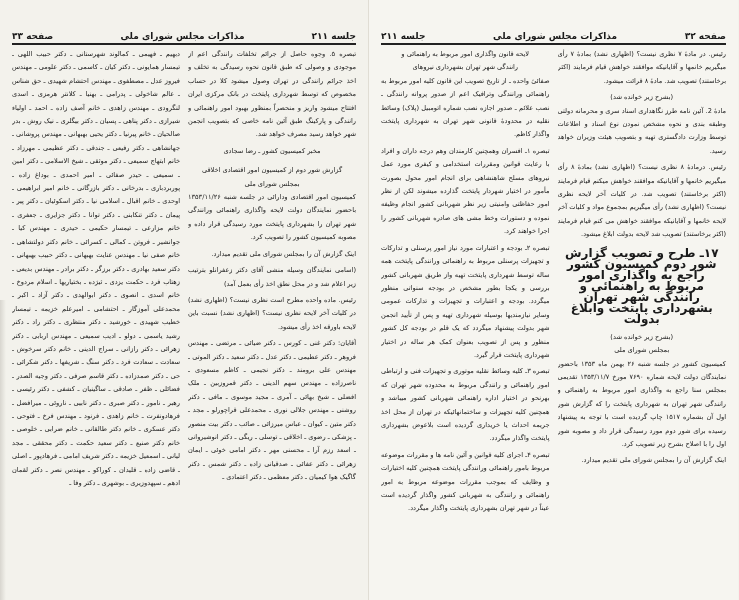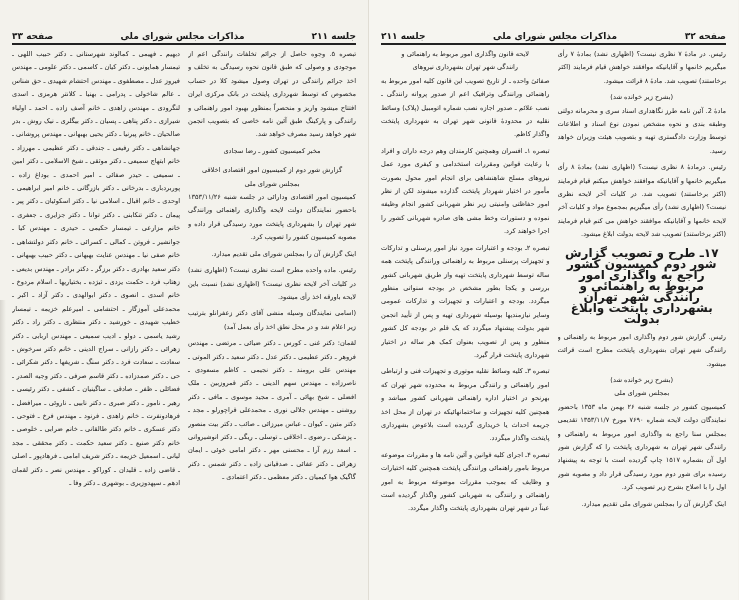--- a/index.html
+++ b/index.html
@@ -60,27 +60,27 @@
       <div class="col">
         <p>
           <span class="b">تبصره ۵.</span>
           <span>وجوه حاصل از جرائم تخلفات رانندگی اعم از موجودی و وصولی که طبق قانون نحوه رسیدگی به تخلف و اخذ جرائم رانندگی در تهران وصول میشود کلا در حساب مخصوص که توسط شهرداری پایتخت در بانک مرکزی ایران افتتاح میشود واریز و منحصراً بمنظور بهبود امور راهنمائی و رانندگی و پارکینگ طبق آئین نامه خاصی که بتصویب انجمن شهر خواهد رسید مصرف خواهد شد.</span>
         </p>
         <div class="sig">مخبر کمیسیون کشور ـ رضا سجادی</div>
         <div class="center">گزارش شور دوم از کمیسیون امور اقتصادی اخلاقی</div>
         <div class="center">بمجلس شورای ملی</div>
         <p>کمیسیون امور اقتصادی ودارائی در جلسه شنبه ۱۳۵۳/۱۱/۲۶ باحضور نمایندگان دولت لایحه واگذاری راهنمائی ورانندگی شهر تهران را بشهرداری پایتخت مورد رسیدگی قرار داده و مصوبه کمیسیون کشور را تصویب کرد.</p>
         <p>اینک گزارش آن را بمجلس شورای ملی تقدیم میدارد.</p>
+        <p>(اسامی نمایندگان وسیله منشی آقای دکتر زعفرانلو بترتیب زیر اعلام شد و در محل نطق اخذ رأی بعمل آمد)</p>
         <p>
           <span class="b">رئیس.</span>
           <span>ماده واحده مطرح است نظری نیست؟ (اظهاری نشد) در کلیات آخر لایحه نظری نیست؟ (اظهاری نشد) نسبت باین لایحه باورقه اخذ رأی میشود.</span>
         </p>
-        <p>(اسامی نمایندگان وسیله منشی آقای دکتر زعفرانلو بترتیب زیر اعلام شد و در محل نطق اخذ رأی بعمل آمد)</p>
         <p>
-          <span class="b">لقمان:</span>
+          <span class="b">آقایان:</span>
           <span>دکتر غنی ـ کورس ـ دکتر ضیائی ـ مرتضی ـ مهندس فروهر ـ دکتر عطیمی ـ دکتر عدل ـ دکتر سعید ـ دکتر الموتی ـ مهندس علی برومند ـ دکتر نجیمی ـ کاظم مسعودی ـ ناصرزاده ـ مهندس سهم الدینی ـ دکتر قمروزبین ـ ملک افضلی ـ شیخ بهائی ـ آمری ـ مجید موسوی ـ مافی ـ دکتر روشنی ـ مهندس جلالی نوری ـ محمدعلی قراچورلو ـ مجد ـ دکتر متین ـ کیوان ـ عباس میرزائی ـ صائب ـ دکتر بیت منصور ـ پزشکی ـ رضوی ـ اخلاقی ـ توسلی ـ ریگی ـ دکتر انوشیروانی ـ اسعد رزم آرا ـ محسنی مهر ـ دکتر امامی خوئی ـ ایمان زهرائی ـ دکتر عفائی ـ صدقیانی زاده ـ دکتر شمس ـ دکتر گاگیک هوا کیمیان ـ دکتر معظمی ـ دکتر اعتمادی ـ</span>
         </p>
       </div>
 
       <div class="col">
         <p>دبهیم ـ فهیمی ـ کمالوند شهرستانی ـ دکتر حبیب اللهی ـ تیمسار همایونی ـ دکتر کیان ـ کاسمی ـ دکتر علومی ـ مهندس فیروز عدل ـ مصطفوی ـ مهندس احتشام شهیدی ـ حق شناس ـ عالم شاخولی ـ پدرامی ـ بهنیا ـ کلانتر هرمزی ـ اسدی لنگرودی ـ مهندس زاهدی ـ خانم آصف زاده ـ احمد ـ اولیاء شیرازی ـ دکتر پناهی ـ پسیان ـ دکتر بیگلری ـ نیک روش ـ بدر صالحیان ـ خانم پیرنیا ـ دکتر یحیی بهبهانی ـ مهندس پروشانی ـ جهانشاهی ـ دکتر رفیعی ـ جندقی ـ دکتر عظیمی ـ مهرزاد ـ خانم ابتهاج سمیعی ـ دکتر موثقی ـ شیخ الاسلامی ـ دکتر امین ـ سمیعی ـ حیدر صفائی ـ امیر احمدی ـ بوداغ زاده ـ پوربردباری ـ بدرخانی ـ دکتر بازرگانی ـ خانم امیر ابراهیمی ـ اوحدی ـ خانم اقبال ـ اسلامی نیا ـ دکتر اسکوئیان ـ دکتر پیر ـ پیمان ـ دکتر تنکابنی ـ دکتر توانا ـ دکتر جزایری ـ جعفری ـ خانم مزارعی ـ تیمسار حکیمی ـ حیدری ـ مهندس کیا ـ جوانشیر ـ فروتن ـ کمالی ـ کسرائی ـ خانم دکتر دولتشاهی ـ خانم صفی نیا ـ مهندس عنایت بهبهانی ـ دکتر حبیب بهبهانی ـ دکتر سعید بهادری ـ دکتر برزگر ـ دکتر برادر ـ مهندس بدیعی ـ زهتاب فرد ـ حکمت یزدی ـ ثیژده ـ بختیاریها ـ اسلام مردوخ ـ خانم اسدی ـ انصوی ـ دکتر ابوالهدی ـ دکتر آزاد ـ اکبر ـ محمدعلی آموزگار ـ احتشامی ـ امیرعلم خزیمه ـ تیمسار خطیب شهیدی ـ خورشید ـ دکتر منتظری ـ دکتر راد ـ دکتر رشید یاسمی ـ دولو ـ ادیب سمیعی ـ مهندس اربابی ـ دکتر زهرائی ـ دکتر رازانی ـ سراج الدینی ـ خانم دکتر سرخوش ـ سعادت ـ سعادت فرد ـ دکتر سنگ ـ شریفها ـ دکتر شکرائی ـ حی ـ دکتر صمدزاده ـ دکتر قاسم صرفی ـ دکتر وجیه الصدر ـ فضائلی ـ ظفر ـ صادقی ـ ساگینیان ـ کشفی ـ دکتر رئیسی ـ رهبر ـ نامور ـ دکتر صبری ـ دکتر نابیی ـ ناروئی ـ میرافضل ـ فرهادونفرت ـ خانم زاهدی ـ فرنود ـ مهندس فرخ ـ فتوحی ـ دکتر عسکری ـ خانم دکتر طالقانی ـ خانم ضرابی ـ خلوصی ـ خانم دکتر صنیع ـ دکتر سعید حکمت ـ دکتر محققی ـ مجد لیانی ـ اسمعیل خزیمه ـ دکتر شریف امامی ـ فرهادپور ـ اصلی ـ قاضی زاده ـ قلیدان ـ کوراکو ـ مهندس نصر ـ دکتر لقمان ادهم ـ سپهدوزیری ـ بوشهری ـ دکتر وفا ـ</p>
       </div>
     </div>
   </div>
 
@@ -100,24 +100,20 @@
         <div class="center">(بشرح زیر خوانده شد)</div>
         <p>
           <span class="b">مادهٔ 2.</span>
           <span>آئین نامه طرز نگاهداری اسناد سری و محرمانه دولتی وطبقه بندی و نحوه مشخص نمودن نوع اسناد و اطلاعات توسط وزارت دادگستری تهیه و بتصویب هیئت وزیران خواهد رسید.</span>
         </p>
         <p>
           <span class="b">رئیس.</span>
           <span>درمادهٔ ۸ نظری نیست؟ (اظهاری نشد) بمادهٔ ۸ رأی میگیریم خانمها و آقایانیکه موافقند خواهش میکنم قیام فرمایند (اکثر برخاستند) تصویب شد. در کلیات آخر لایحه نظری نیست؟ (اظهاری نشد) رأی میگیریم بمجموع مواد و کلیات آخر لایحه خانمها و آقایانیکه موافقند خواهش می کنم قیام فرمایند (اکثر برخاستند) تصویب شد لایحه بدولت ابلاغ میشود.</span>
         </p>
         <div class="heading">۱۷ـ طرح و تصویب گزارش شور دوم کمیسیون کشور راجع به واگذاری امور مربوط به راهنمائی و رانندگی شهر تهران بشهرداری پایتخت وابلاغ بدولت</div>
-        <p>
-          <span class="b">رئیس.</span>
-          <span>گزارش شور دوم واگذاری امور مربوط به راهنمائی و رانندگی شهر تهران بشهرداری پایتخت مطرح است قرائت میشود.</span>
-        </p>
         <div class="center">(بشرح زیر خوانده شد)</div>
         <div class="center">بمجلس شورای ملی</div>
         <p>کمیسیون کشور در جلسه شنبه ۲۶ بهمن ماه ۱۳۵۳ باحضور نمایندگان دولت لایحه شماره ۷۶۹۰ مورخ ۱۳۵۳/۱۱/۷ تقدیمی بمجلس سنا راجع به واگذاری امور مربوط به راهنمائی و رانندگی شهر تهران به شهرداری پایتخت را که گزارش شور اول آن بشماره ۱۵۱۷ چاپ گردیده است با توجه به پیشنهاد رسیده برای شور دوم مورد رسیدگی قرار داد و مصوبه شور اول را با اصلاح بشرح زیر تصویب کرد.</p>
         <p>اینک گزارش آن را بمجلس شورای ملی تقدیم میدارد.</p>
       </div>
 
       <div class="col">
         <div class="center">لایحه قانون واگذاری امور مربوط به راهنمائی و</div>
         <div class="center">رانندگی شهر تهران بشهرداری نیروهای</div>
         <p>

